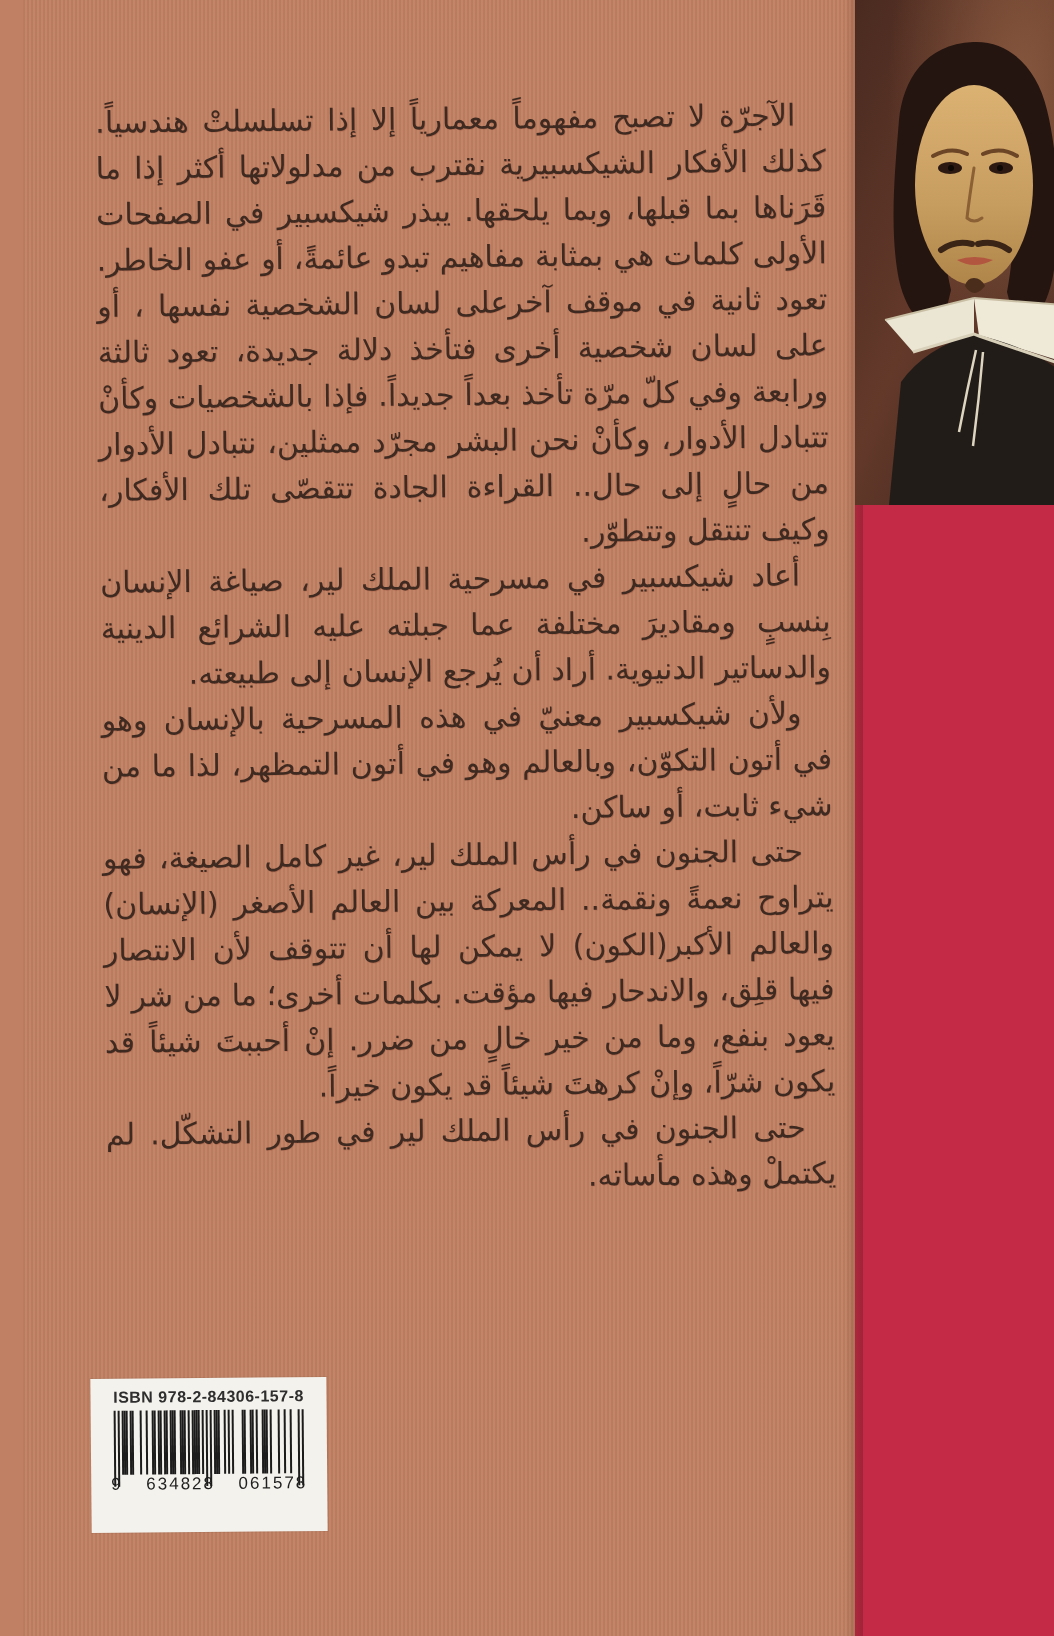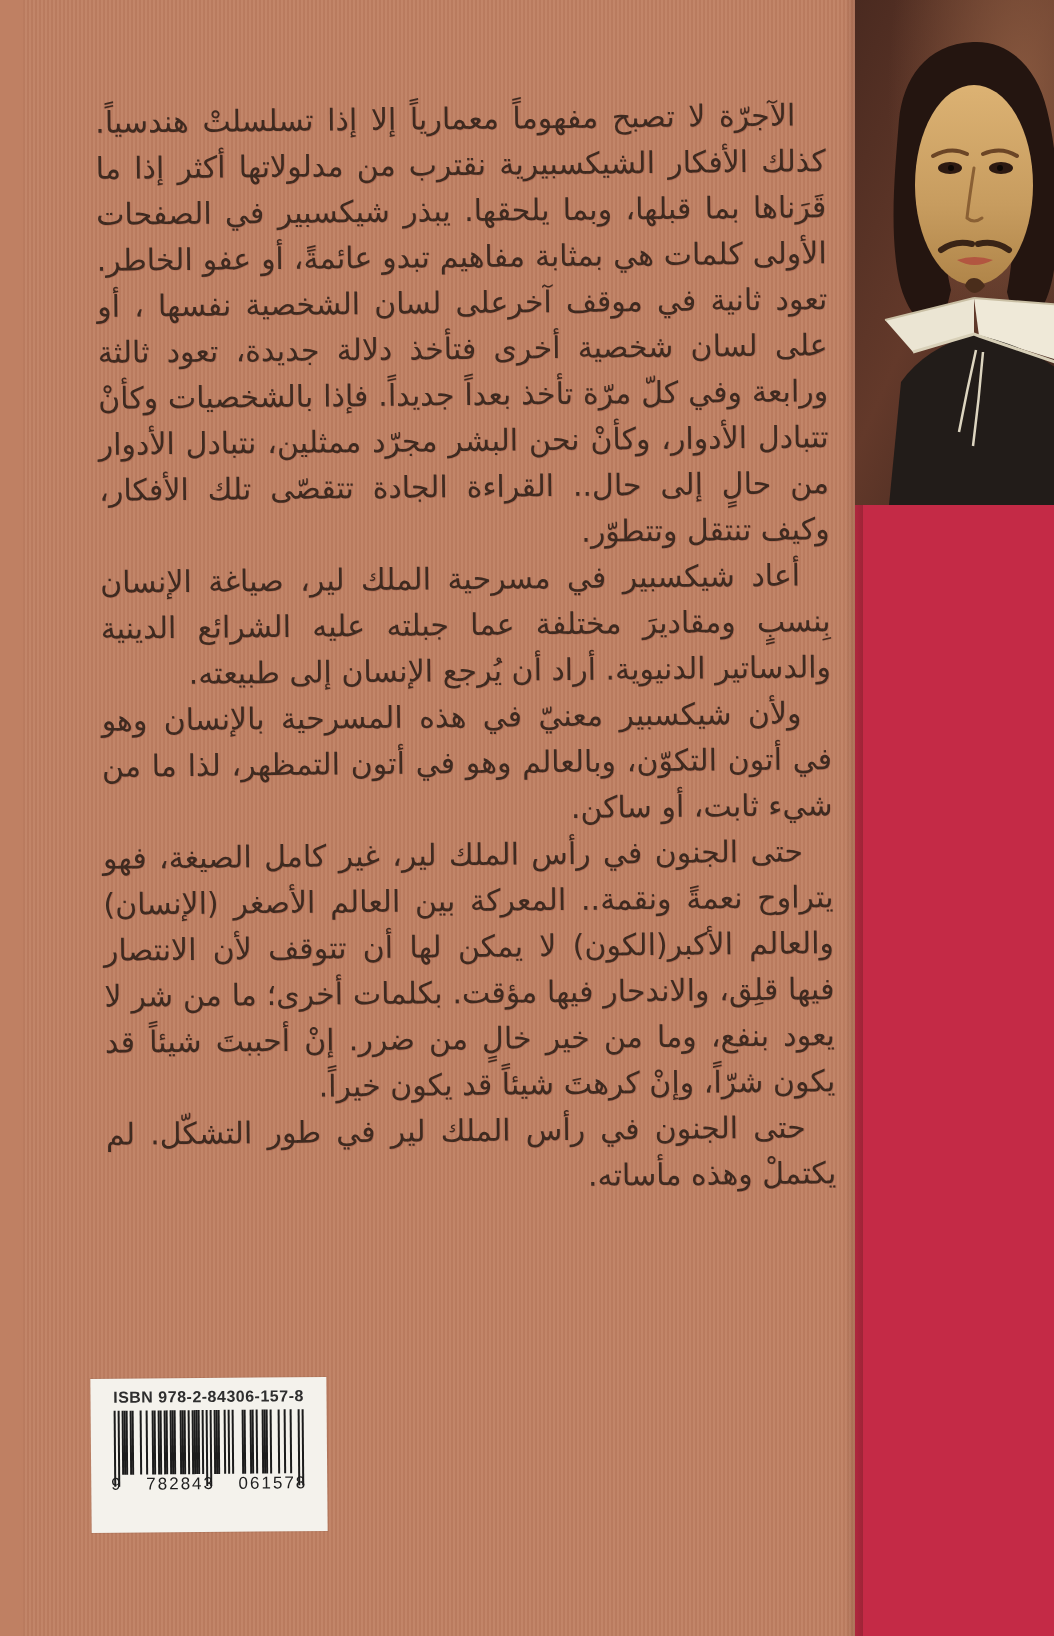--- a/index.html
+++ b/index.html
@@ -239,18 +239,18 @@
         <div class="m on"></div>
         <div class="m"></div>
         <div class="m"></div>
         <div class="m"></div>
         <div class="m on g"></div>
         <div class="m g"></div>
         <div class="m on g"></div>
       </div>
     <div class="digits-row" id="digits">
         <span>9</span>
-        <span>782843</span>
+        <span>634828</span>
         <span>061578</span>
       </div>
   </div>
 
 </div>
 
 </body></html>

